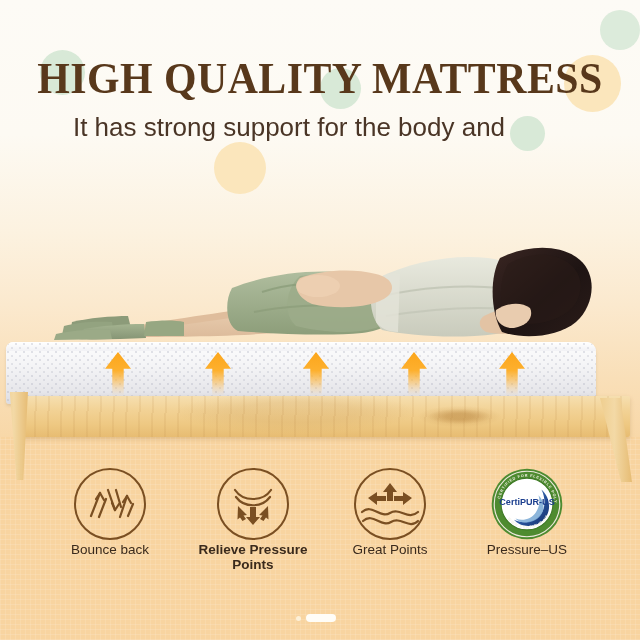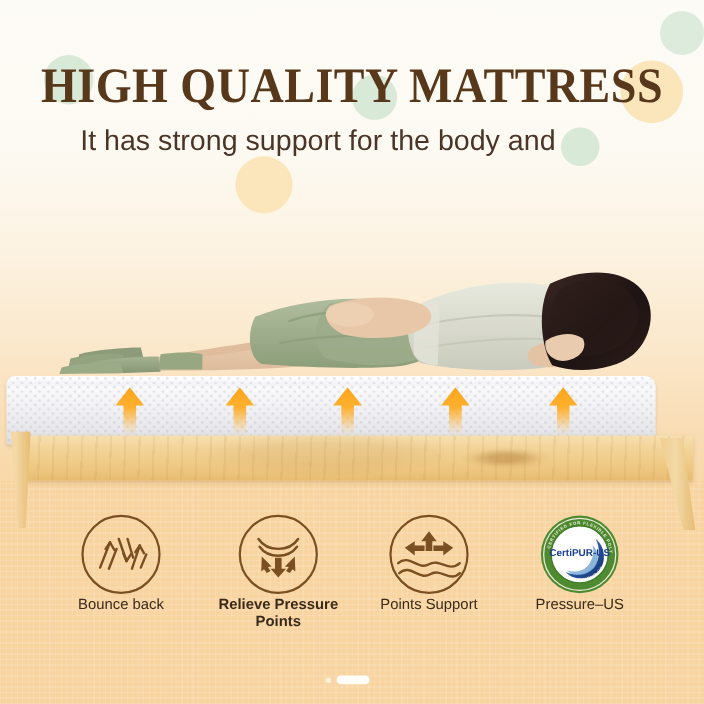--- a/index.html
+++ b/index.html
@@ -318,21 +318,21 @@
             <path d="M12 28 L21 22 L21 26 L30 26 L30 31 L21 31 L21 35 Z"></path>
             <path d="M56 28 L47 22 L47 26 L38 26 L38 31 L47 31 L47 35 Z"></path>
           </g>
           <g stroke="#7A4F22" stroke-width="2.2" fill="none" stroke-linecap="round">
             <path d="M6 42 C16 33,24 49,34 43 C44 37,52 51,62 42"></path>
             <path d="M7 51 C17 42,25 58,35 52 C45 46,53 60,62 51"></path>
           </g>
         </svg>
       </div>
       <div class="caption">
-        <span>Points Support</span>
+        <span>Great Points</span>
       </div>
     </div>
 
     <div class="feat" id="feat-3" style="left: 462px;">
       <div class="badge-wrap">
         <svg width="72" height="72" viewBox="0 0 100 100" style="position:absolute;left:0;top:0">
           <defs>
             <path id="arcTop" d="M 12,50 A 38,38 0 0 1 88,50"></path>
             <path id="arcBot" d="M 16,50 A 34,34 0 0 0 84,50"></path>
             <linearGradient id="swirl" x1="0" y1="0" x2="1" y2="1">

